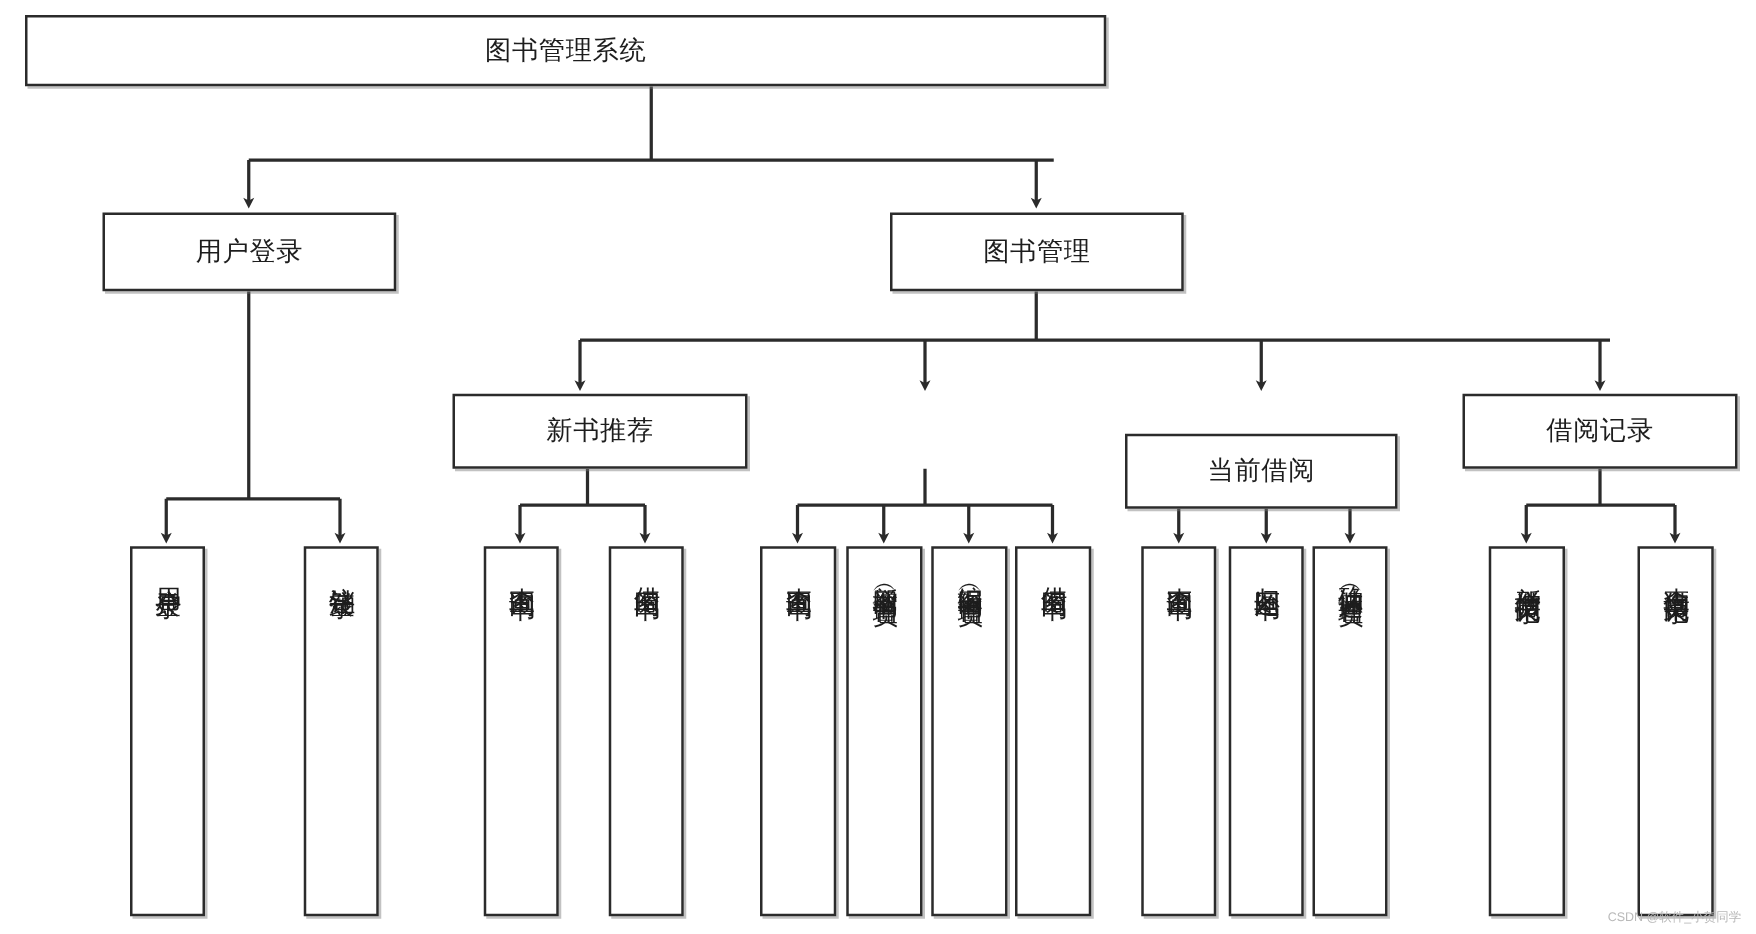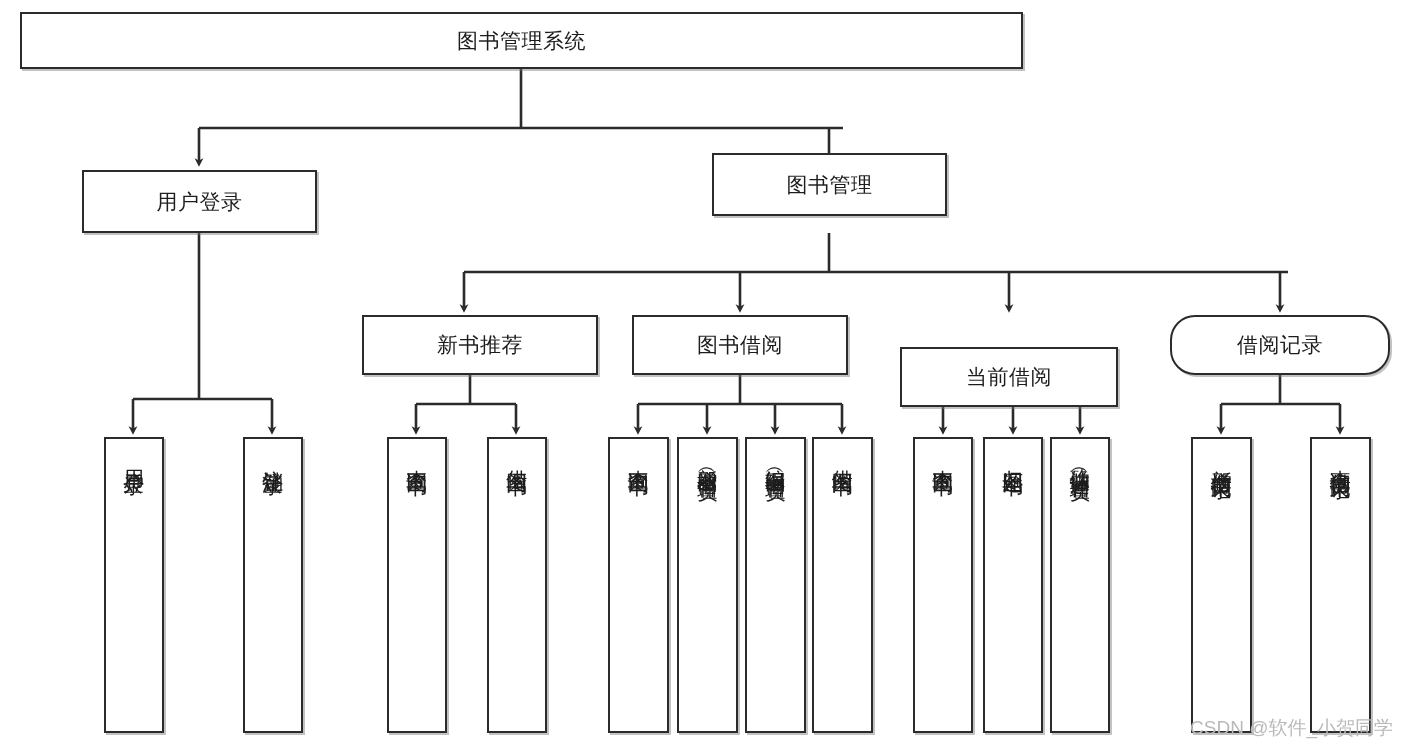--- a/index.html
+++ b/index.html
@@ -37,21 +37,21 @@
     font-size:21px;
     line-height:1.22;
     letter-spacing:2px;
     text-align:start;
   }
   .leaf.tall .node-label{font-size:20px;}
 
   #watermark{
     position:absolute;
     right:12px;bottom:6px;
-    font-size:19px;
+    font-size:10px;
     color:#b9b9b9;
     z-index:6;
     white-space:nowrap;
     font-family:"Liberation Sans","DejaVu Sans",sans-serif;
   }
 </style>
 </head>
 <body>
 
 <div id="canvas">
@@ -99,41 +99,38 @@
       <path d="M1013,404 L1013,430" marker-end="url(#arrow)"></path>
       <path d="M1080,404 L1080,430" marker-end="url(#arrow)"></path>
 
       <path d="M1280,375 L1280,404"></path>
       <path d="M1221,404 L1340,404"></path>
       <path d="M1221,404 L1221,430" marker-end="url(#arrow)"></path>
       <path d="M1340,404 L1340,430" marker-end="url(#arrow)"></path>
     </g>
   </svg>
 
-  <div class="node h-node" style="left:20px;top:12px;width:1003px;height:57px;">
+  <div class="node h-node" style="left:20px;top:12px;width:865px;height:57px;">
     <span class="node-label">图书管理系统</span>
   </div>
 
   <div class="node h-node" style="left:82px;top:170px;width:235px;height:63px;">
     <span class="node-label">用户登录</span>
   </div>
-  <div class="node h-node" style="left:712px;top:153px;width:235px;height:63px;">
+  <div class="node h-node" style="left:712px;top:170px;width:235px;height:63px;">
     <span class="node-label">图书管理</span>
   </div>
 
   <div class="node h-node" style="left:362px;top:315px;width:236px;height:60px;">
     <span class="node-label">新书推荐</span>
   </div>
-  <div class="node h-node" style="left:632px;top:315px;width:216px;height:60px;">
-    <span class="node-label">图书借阅</span>
-  </div>
   <div class="node h-node" style="left:900px;top:315px;width:218px;height:60px;margin-top:32px;">
     <span class="node-label">当前借阅</span>
   </div>
-  <div class="node h-node" style="left:1170px;top:315px;width:220px;height:60px;border-radius:25px;">
+  <div class="node h-node" style="left:1170px;top:315px;width:220px;height:60px;">
     <span class="node-label">借阅记录</span>
   </div>
 
   <div class="node leaf" style="left:104px;top:437px;width:60px;height:296px;">
     <span class="node-label">用户登录</span>
   </div>
   <div class="node leaf" style="left:243px;top:437px;width:60px;height:296px;">
     <span class="node-label">注销登录</span>
   </div>
 

